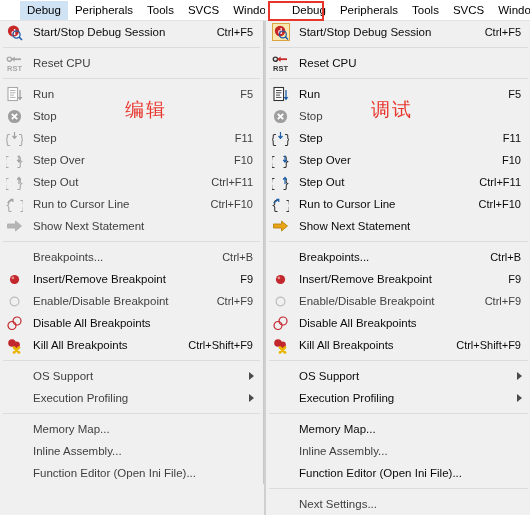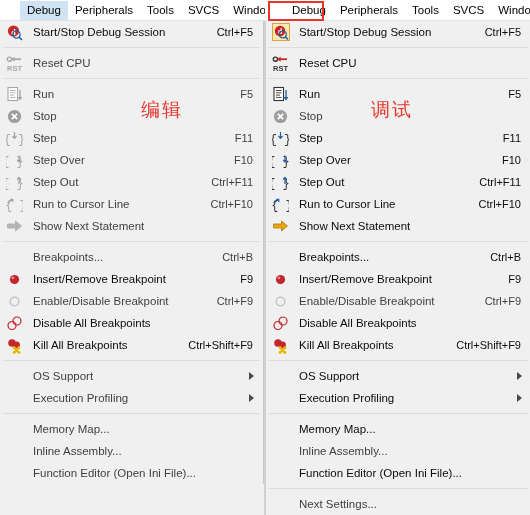--- a/index.html
+++ b/index.html
@@ -269,21 +269,21 @@
             <span class="lbl">Memory Map...</span>
           </div>
           <div class="mi">
             <span class="lbl">Inline Assembly...</span>
           </div>
           <div class="mi">
             <span class="lbl">Function Editor (Open Ini File)...</span>
           </div>
         </div>
     </div>
-    <div class="cn" style="left:125px;top:97px;margin-left:16px;">编辑</div>
+    <div class="cn" style="left:125px;top:97px;">编辑</div>
   </div>
 
   <div class="panel right">
     <div class="menubar">
       <div class="menubar-item sel-red">Debug</div>
       <div class="menubar-item">Peripherals</div>
       <div class="menubar-item">Tools</div>
       <div class="menubar-item">SVCS</div>
       <div class="menubar-item">Window</div>
     </div>

